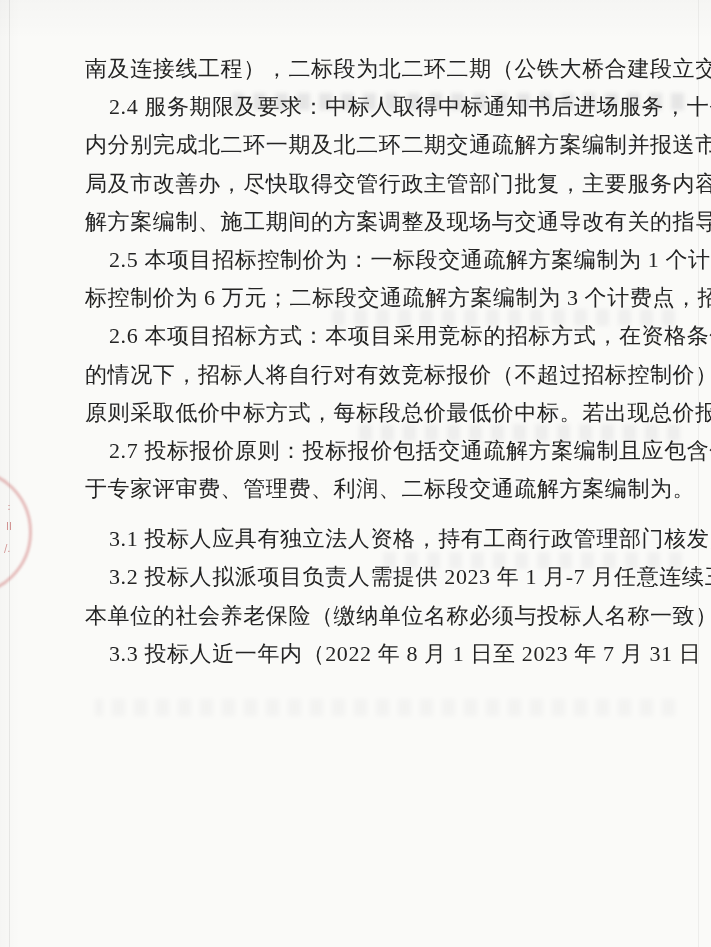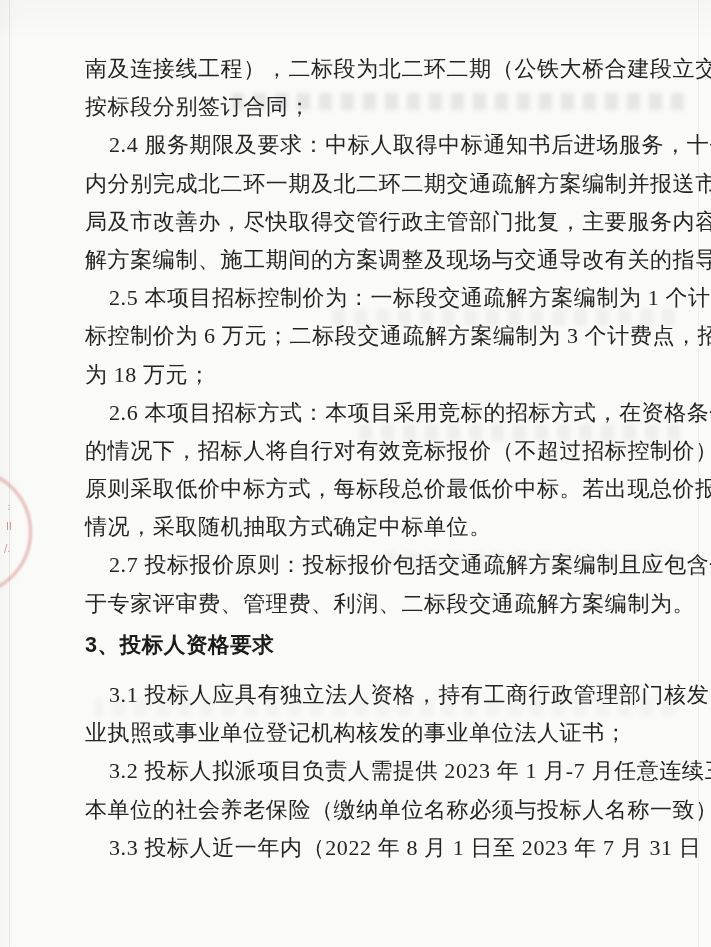--- a/index.html
+++ b/index.html
@@ -90,33 +90,28 @@
 <div class="ghost g4"></div>
 <div class="ghost g5"></div>
 
 <div class="stamp-arc"></div>
 <span class="stamp-mark sm1">：</span>
 <span class="stamp-mark sm2">II</span>
 <span class="stamp-mark sm3">/.</span>
 
 <div class="text-flow">
     <div class="line body">南及连接线工程），二标段为北二环二期（公铁大桥合建段立交互通工程），</div>
-    <div class="line body">按标段分别签订合同；</div>
     <div class="line body indent">2.4 服务期限及要求：中标人取得中标通知书后进场服务，十个工作日</div>
     <div class="line body">内分别完成北二环一期及北二环二期交通疏解方案编制并报送市公安交管</div>
     <div class="line body">局及市改善办，尽快取得交管行政主管部门批复，主要服务内容为交通疏</div>
     <div class="line body">解方案编制、施工期间的方案调整及现场与交通导改有关的指导等工作，</div>
     <div class="line body indent">2.5 本项目招标控制价为：一标段交通疏解方案编制为 1 个计费点，招</div>
     <div class="line body">标控制价为 6 万元；二标段交通疏解方案编制为 3 个计费点，招标控制价</div>
-    <div class="line body">为 18 万元；</div>
     <div class="line body indent">2.6 本项目招标方式：本项目采用竞标的招标方式，在资格条件符合</div>
     <div class="line body">的情况下，招标人将自行对有效竞标报价（不超过招标控制价）进行评比，</div>
     <div class="line body">原则采取低价中标方式，每标段总价最低价中标。若出现总价报价相同的</div>
-    <div class="line body">情况，采取随机抽取方式确定中标单位。</div>
     <div class="line body indent">2.7 投标报价原则：投标报价包括交通疏解方案编制且应包含但不限</div>
     <div class="line body">于专家评审费、管理费、利润、二标段交通疏解方案编制为。</div>
-    <div class="line heading">3、投标人资格要求</div>
     <div class="line body indent gap-before">3.1 投标人应具有独立法人资格，持有工商行政管理部门核发的法人营</div>
-    <div class="line body">业执照或事业单位登记机构核发的事业单位法人证书；</div>
     <div class="line body indent">3.2 投标人拟派项目负责人需提供 2023 年 1 月-7 月任意连续三个月在</div>
     <div class="line body">本单位的社会养老保险（缴纳单位名称必须与投标人名称一致）；</div>
     <div class="line body indent">3.3 投标人近一年内（2022 年 8 月 1 日至 2023 年 7 月 31 日，以交通疏</div>
   </div>
 
 </body></html>

